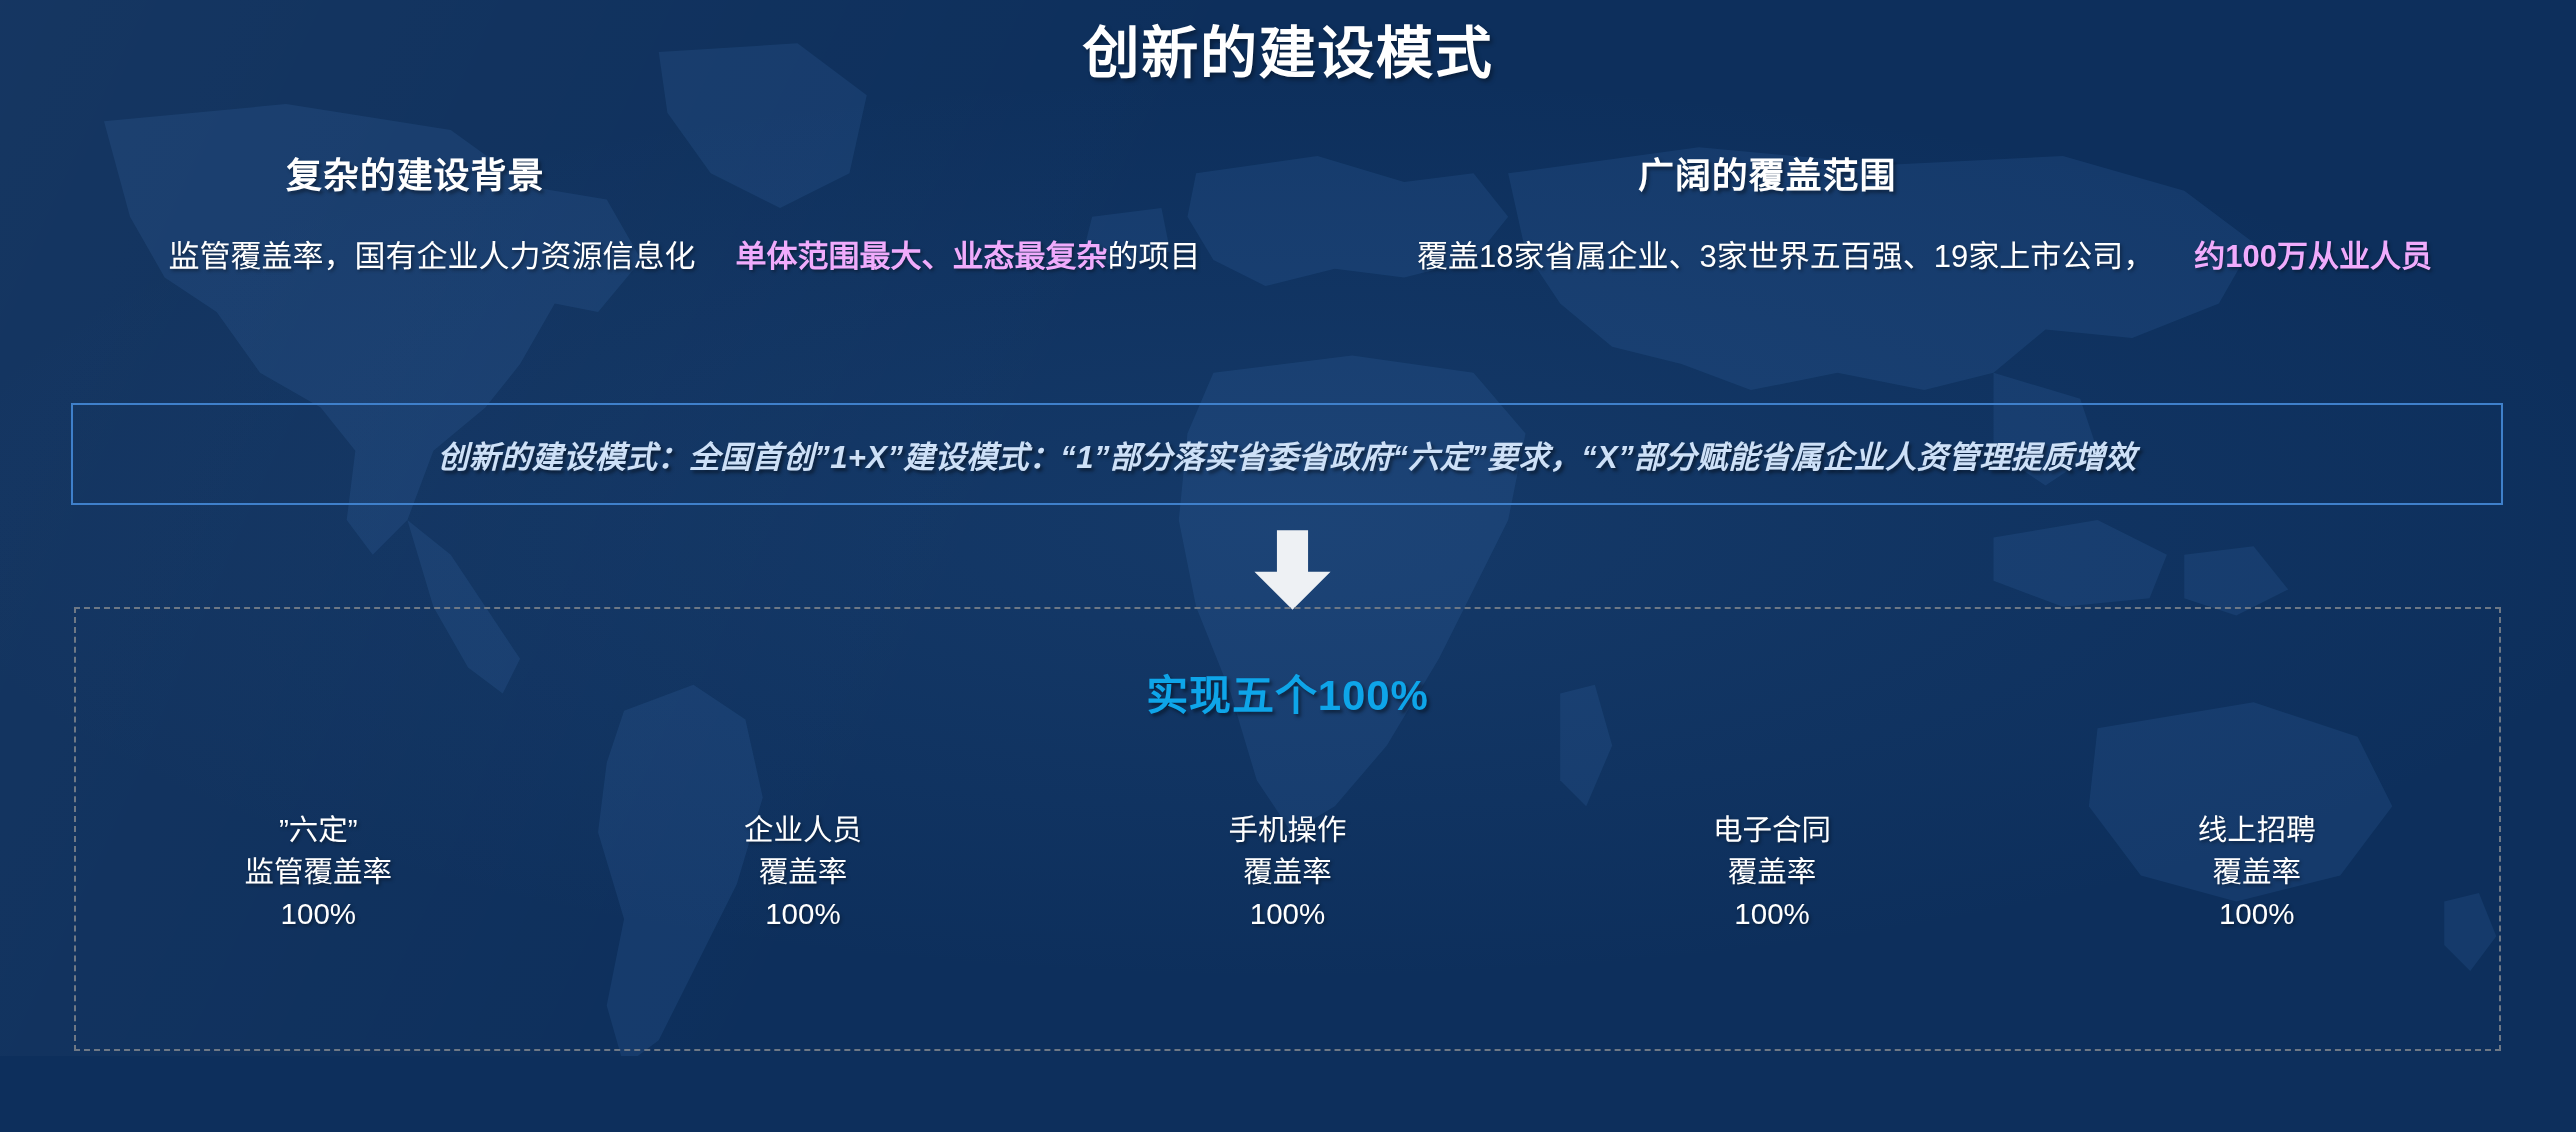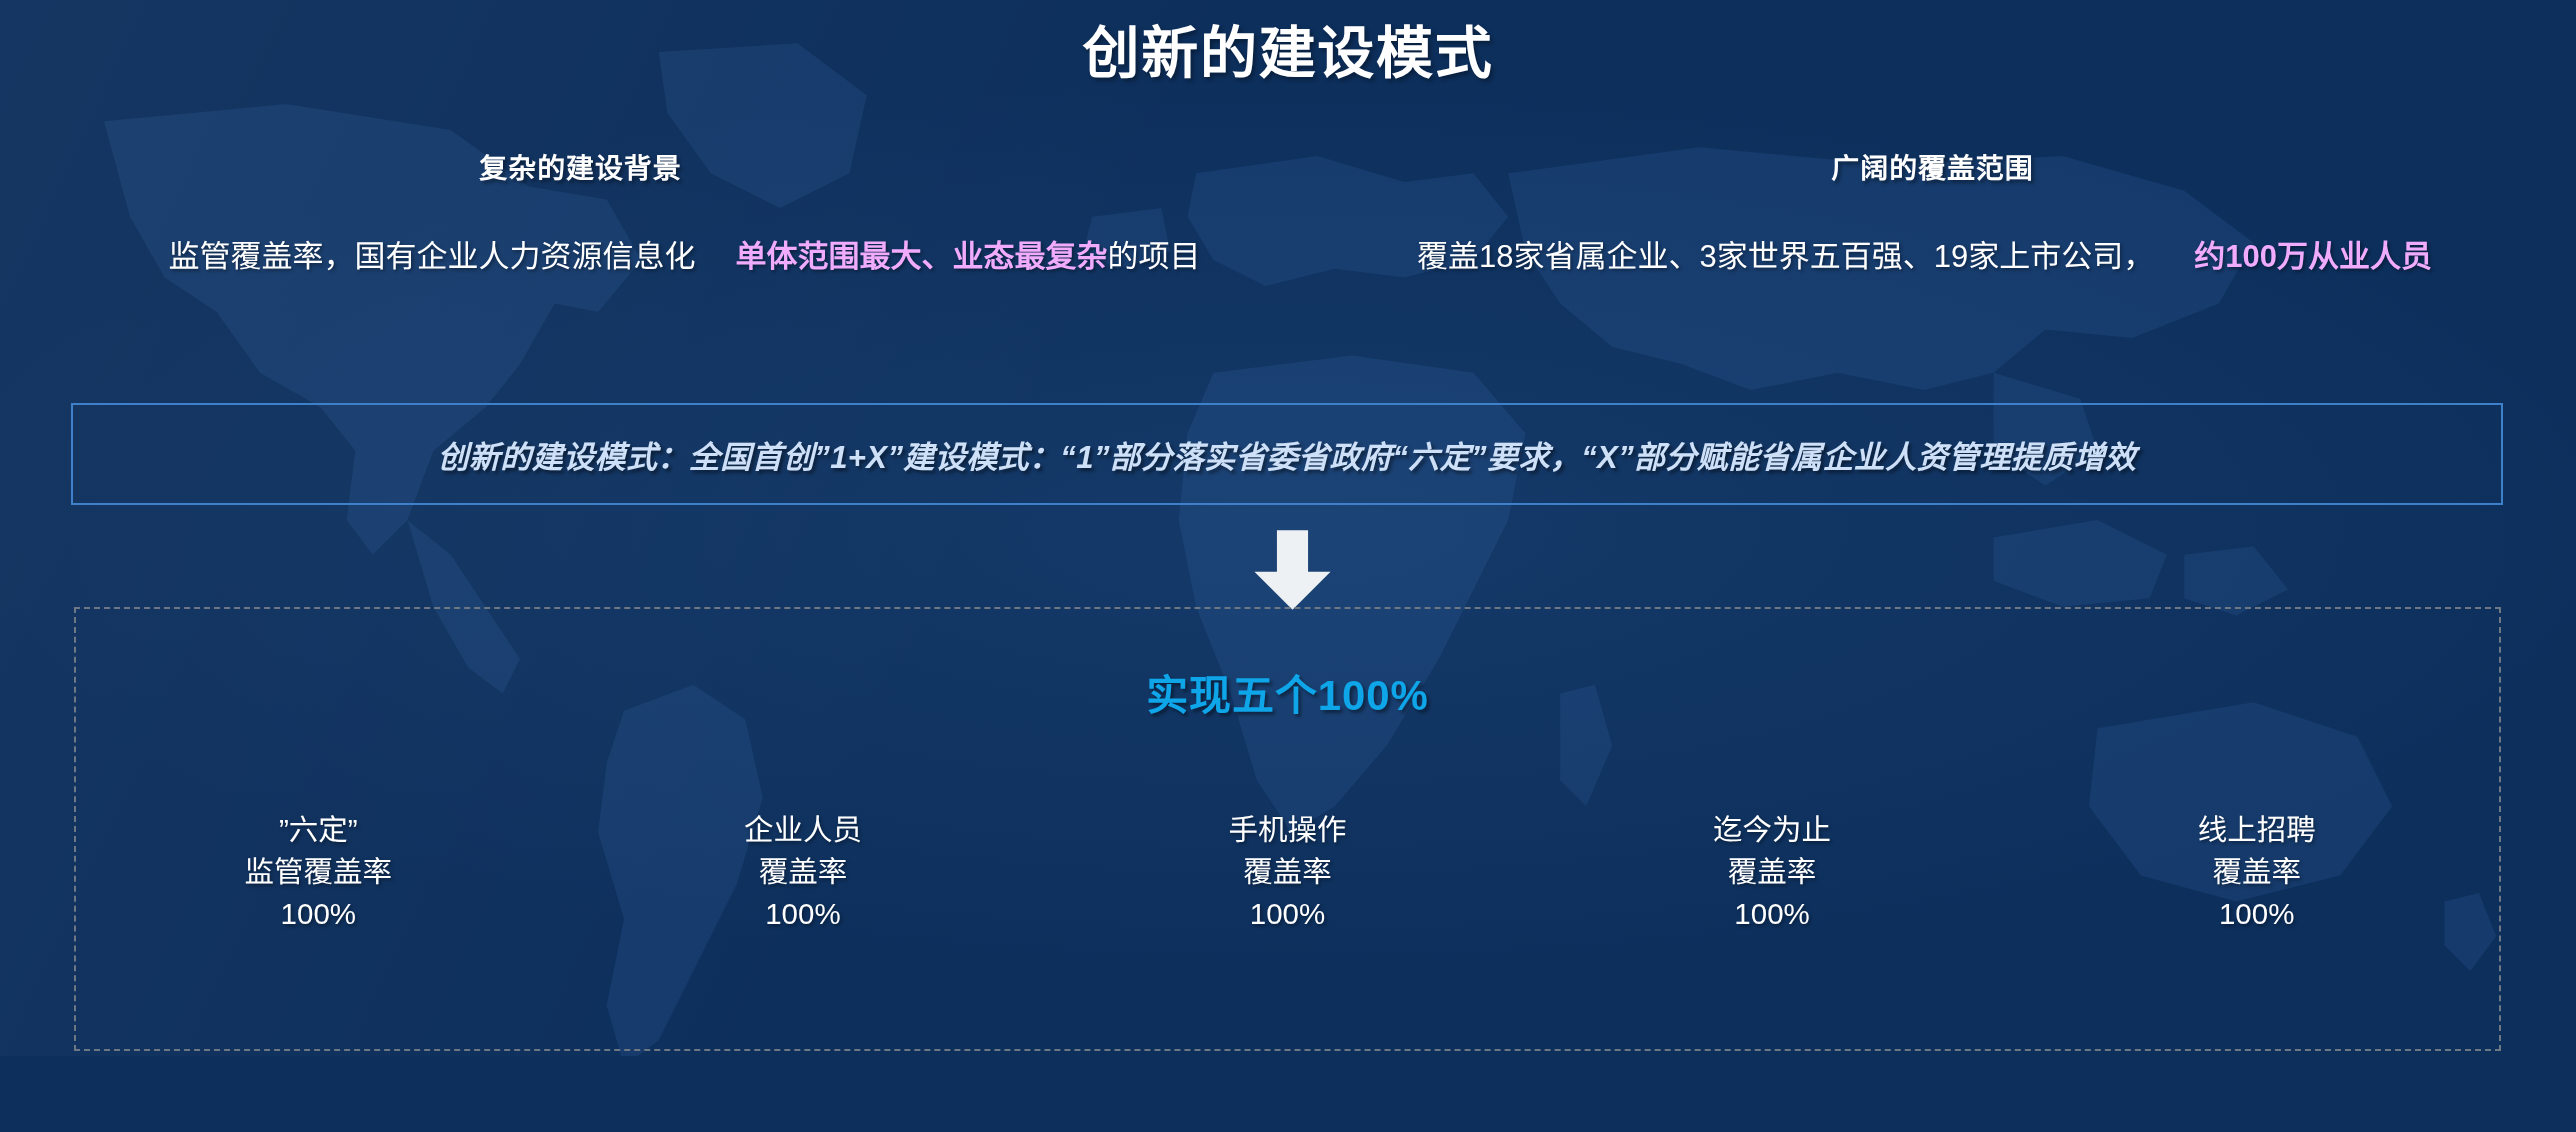--- a/index.html
+++ b/index.html
@@ -50,25 +50,24 @@
     font-weight: 700;
     letter-spacing: 1.7px;
     color: #ffffff;
     text-shadow: 2.6px 2.6px 4.3px rgba(0,0,0,0.35);
   }
 
   
   .col-head {
     position: absolute;
     top: 146px;
-    font-size: 28px;
+    font-size: 36px;
     font-weight: 700;
     color: #ffffff;
     letter-spacing: 0.9px;
-    text-align: center;
     text-shadow: 2.6px 2.6px 3.5px rgba(0,0,0,0.38);
   }
   #head-left  { left: 286px;  width: 589px; }
   #head-right { left: 1638px; width: 589px; }
 
   .col-body {
     position: absolute;
     top: 236px;
     font-size: 31px;
     line-height: 1.34;
@@ -228,21 +227,21 @@
         <div>企业人员</div>
         <div>覆盖率</div>
         <div>100%</div>
       </div>
       <div class="metric">
         <div>手机操作</div>
         <div>覆盖率</div>
         <div>100%</div>
       </div>
       <div class="metric">
-        <div>迄今为止</div>
+        <div>电子合同</div>
         <div>覆盖率</div>
         <div>100%</div>
       </div>
       <div class="metric">
         <div>线上招聘</div>
         <div>覆盖率</div>
         <div>100%</div>
       </div>
     </div>
   </div>

